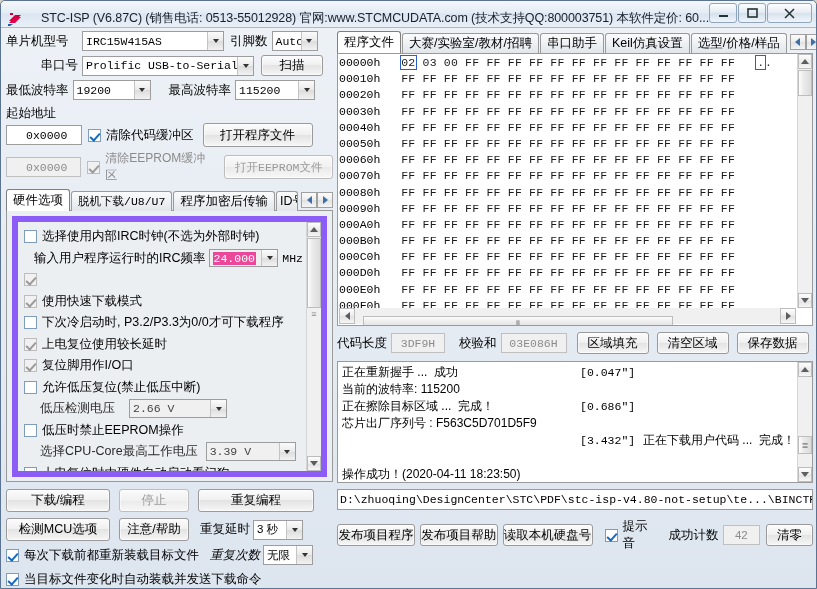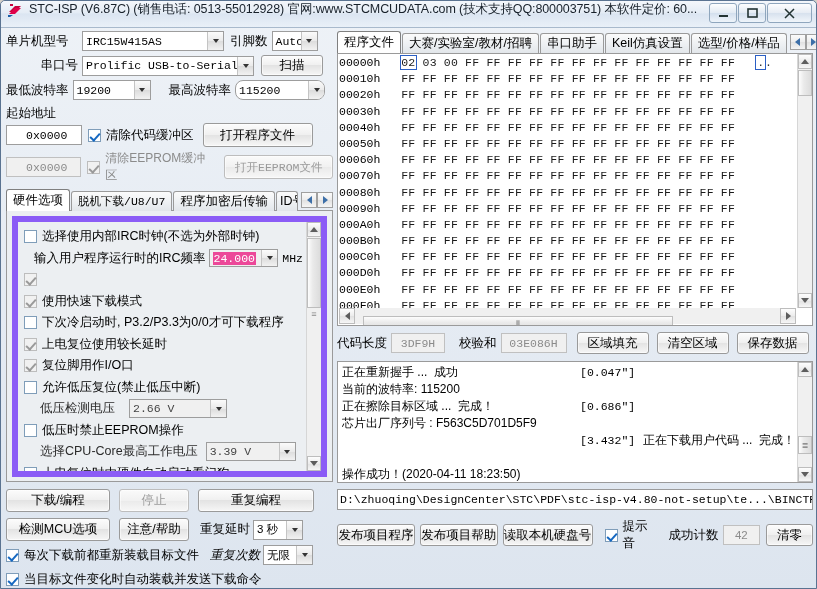--- a/index.html
+++ b/index.html
@@ -17,24 +17,25 @@
     background: linear-gradient(to bottom,#eef2f7 0%, #dde5ef 100%);
     border: 1px solid #5a7391;
     border-radius: 5px 5px 0 0;
     overflow: hidden;
   }
   
   .titlebar {
     height: 27px;
     background: linear-gradient(to bottom, #f4f7fb 0%, #e4ecf5 45%, #dbe5f1 50%, #e9f0f8 100%);
     border-bottom: 1px solid #a8b9cc;
-    display:flex; align-items:flex-start;
+    display:flex; align-items:flex-end;
     padding-left: 6px;
     border-radius: 4px 4px 0 0;
     position: relative;
+    gap: 12px;
   }
   .app-icon {
     width:17px;height:17px;margin-right:5px;position:relative;flex:0 0 auto;
   }
   .title-text {
     font-size: 12.5px; color:#17202a; white-space:nowrap; overflow:hidden;
     letter-spacing:-0.1px;
   }
   .win-btns { position:absolute; right:4px; top:2px; display:flex; gap:1px; }
   .win-btn {
@@ -266,21 +267,21 @@
         </div>
       </div>
 
       <div class="row" style="margin-bottom:5px;">
         <div class="lbl">最低波特率</div>
         <div class="combo" style="width:78px;margin-left:4px;">
           <span>19200</span>
           <span class="arrow"></span>
         </div>
         <div class="lbl" style="margin-left:18px;">最高波特率</div>
-        <div class="combo" style="width:90px;margin-left:4px;border-radius:8px;">
+        <div class="combo" style="width:80px;margin-left:4px;">
           <span>115200</span>
           <span class="arrow"></span>
         </div>
       </div>
 
       <div class="lbl" style="margin-bottom:1px;">起始地址</div>
 
       <div class="row" style="margin-bottom:3px;">
         <div class="txtbox" style="width:76px;">
           <span>0x0000</span>

